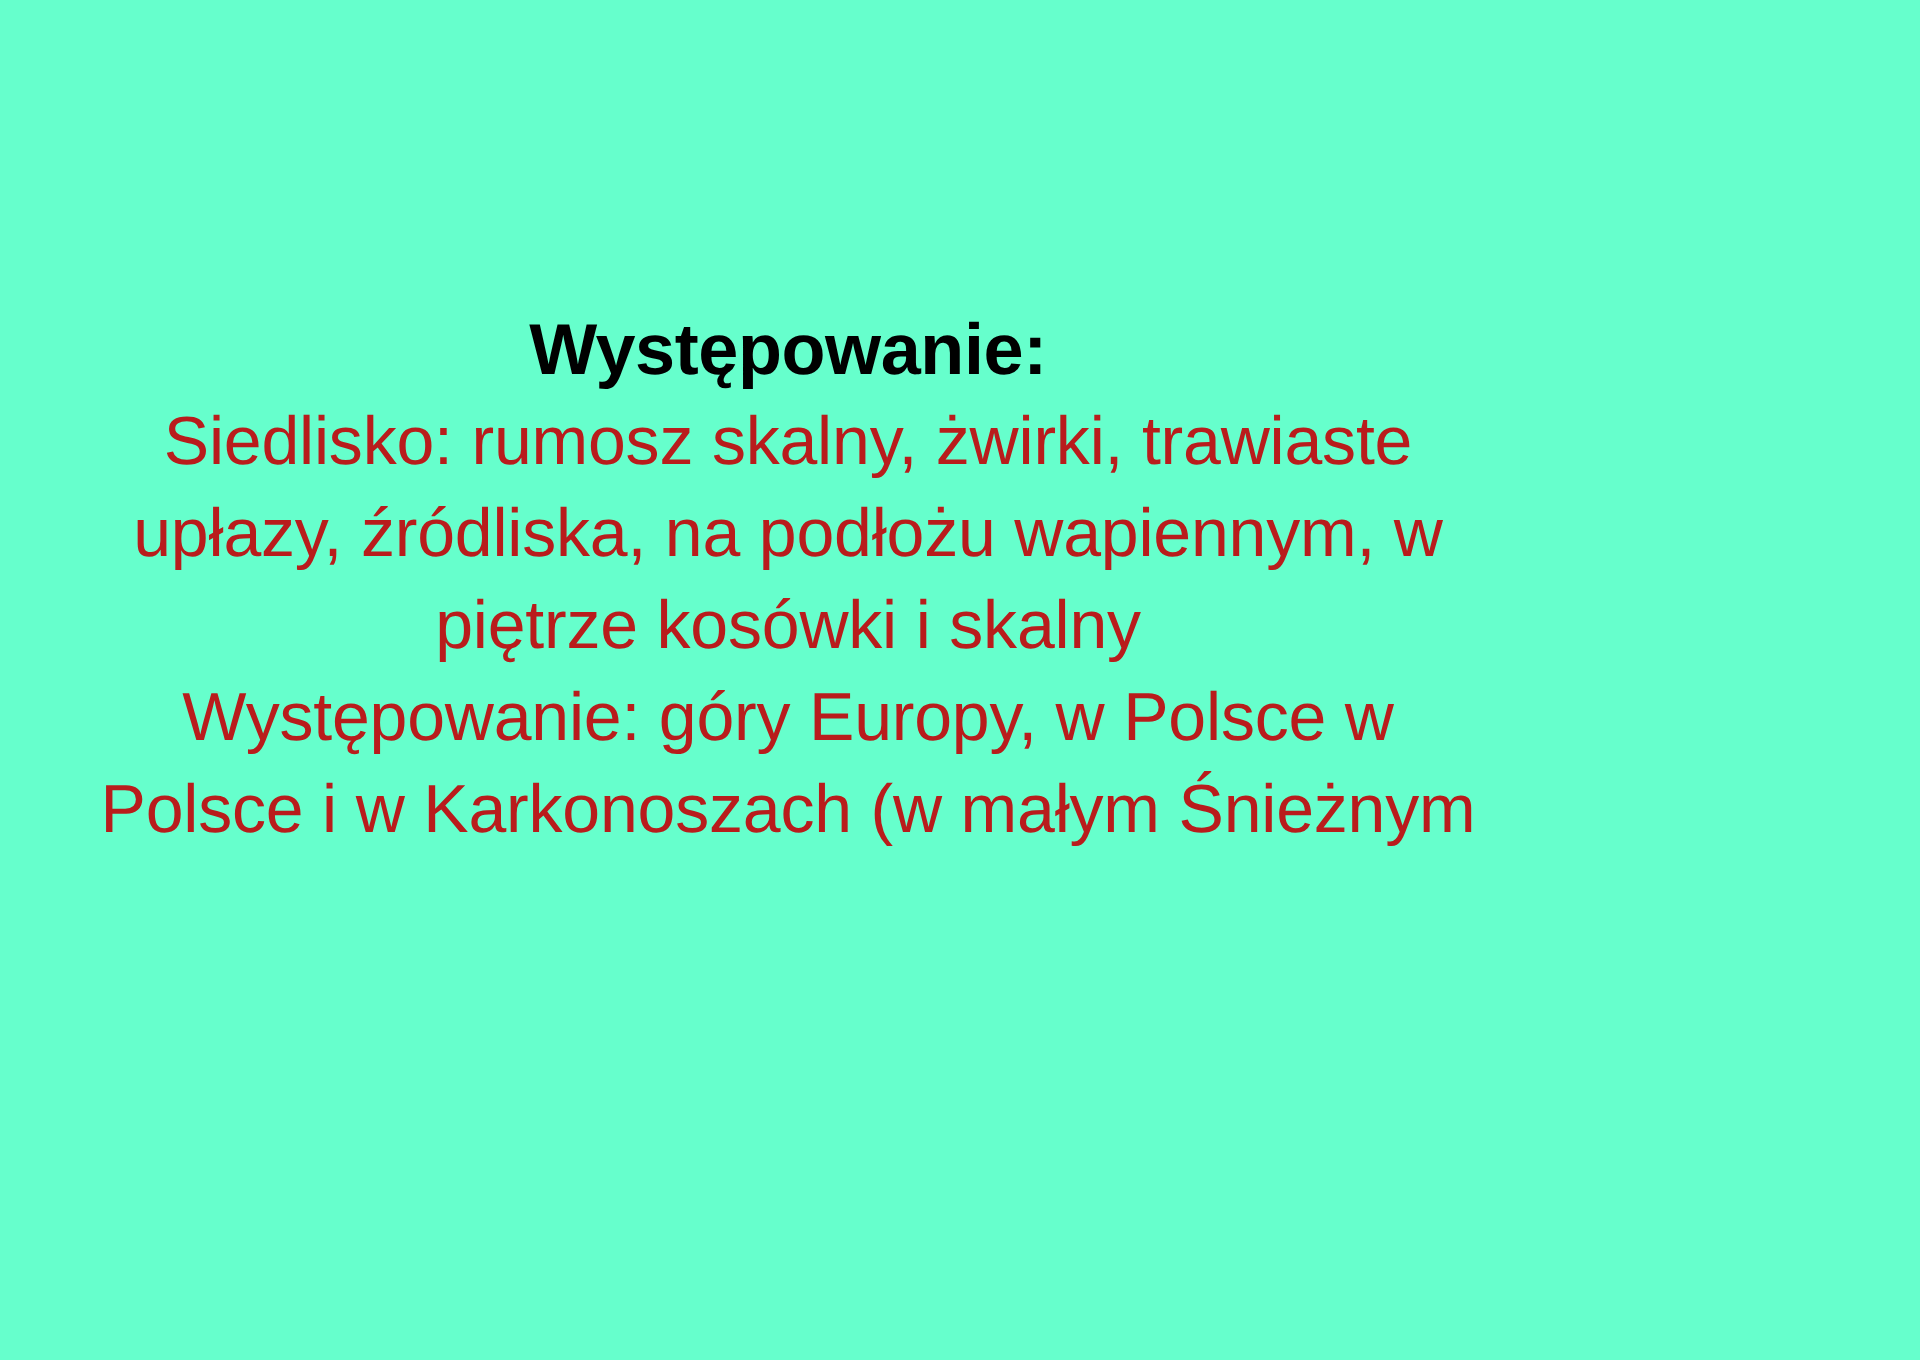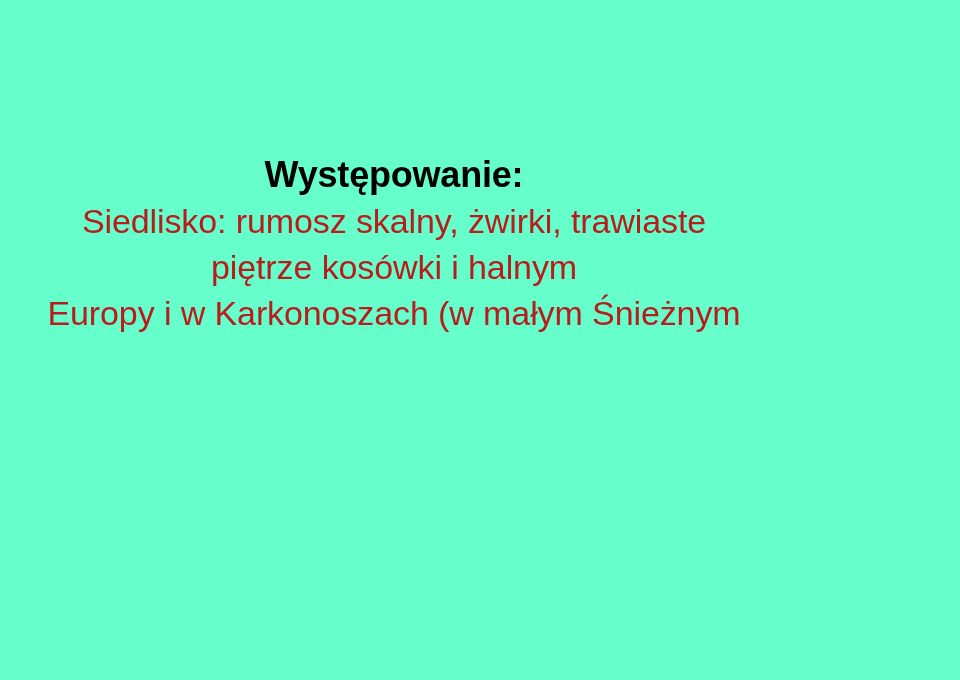--- a/index.html
+++ b/index.html
@@ -62,22 +62,24 @@
 <body>
 
 <div id="slide" style="background: rgb(102, 255, 204);">
 
   <div id="text-block" style="color: rgb(0, 0, 0);">
 
     <div class="slide-title">Występowanie:</div>
 
     <div class="body-line">Siedlisko: rumosz skalny, żwirki, trawiaste</div>
 
+    <div class="body-line">upłazy, źródliska, na podłożu wapiennym, w</div>
 
-    <div class="body-line">piętrze kosówki i halnym</div>
+    <div class="body-line">piętrze kosówki i skalny</div>
 
+    <div class="body-line">Występowanie: góry Europy, w Polsce w</div>
 
-    <div class="body-line">Europy i w Karkonoszach (w małym Śnieżnym</div>
+    <div class="body-line">Polsce i w Karkonoszach (w małym Śnieżnym</div>
 
 
   </div>
 
 </div>
 
 </body></html>

